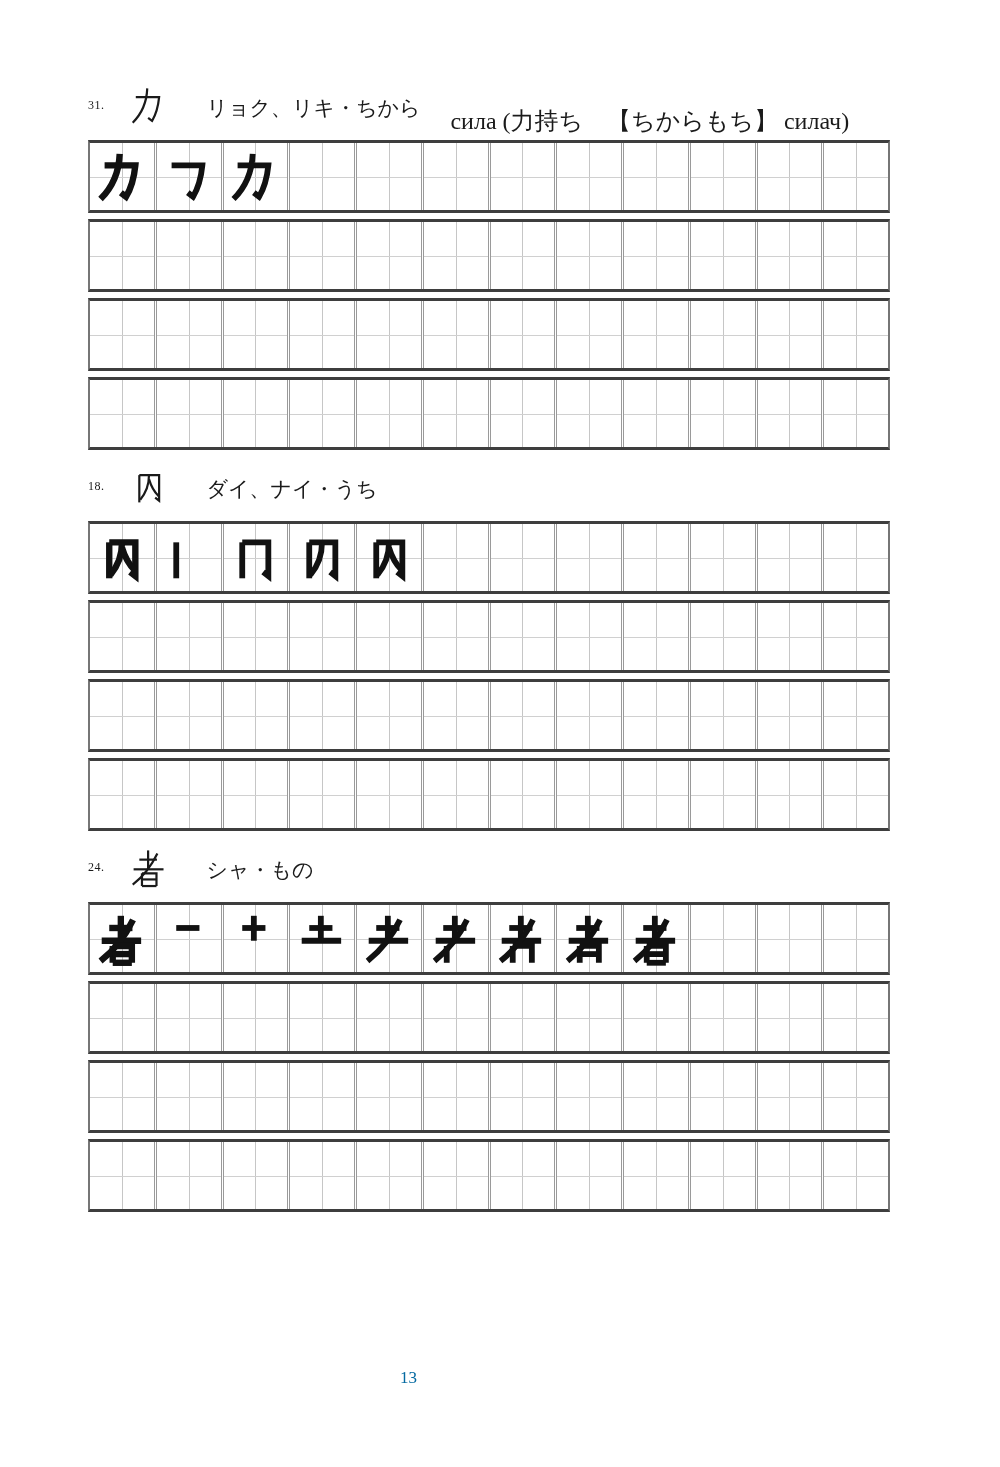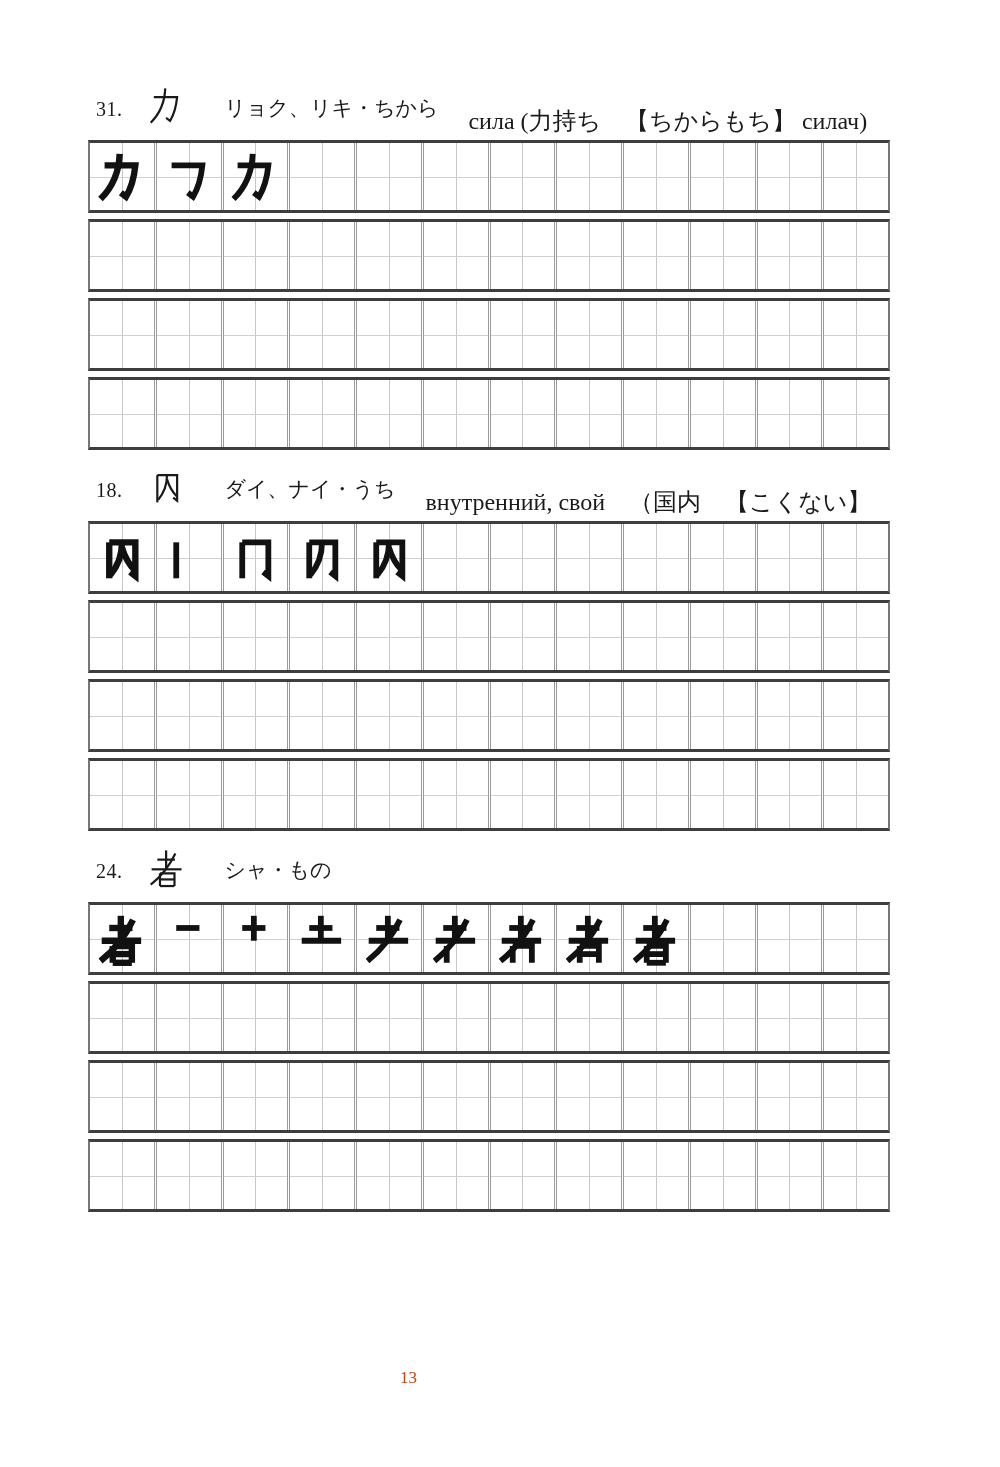--- a/index.html
+++ b/index.html
@@ -6,21 +6,21 @@
   body {
     width:1000px; height:1467px; overflow:hidden;
     font-family:"Liberation Serif","DejaVu Serif",serif;
     color:#1a1a1a;
   }
   .page { position:relative; width:1000px; height:1467px; background:#fff; }
   .content { padding-top:84px; margin-left:88px; width:802px; }
 
   .entry { margin-bottom:15px; }
   .entry-header { display:flex; align-items:flex-start; height:47px; }
-  .entry-num { font-size:20px; margin-top:14px; letter-spacing:.5px;margin-left:8px; }
+  .entry-num { font-size:12px; margin-top:14px; letter-spacing:.5px; }
   .entry-kanji { display:inline-block; margin-left:22px; }
   .entry-kanji svg { width:44px; height:44px; display:block; }
   .entry-reading { font-size:21px; margin-left:36px; margin-top:10px; white-space:pre; }
   .entry-meaning { font-size:24px; margin-left:30px; margin-top:21px; white-space:pre; }
   .entry-meaning2 { font-size:20px; line-height:26px; margin-top:6px; white-space:pre; }
   .entry-meaning2:empty { display:none; }
 
   .practice-grid { margin-top:9px; }
   .grid-row {
     display:flex; height:73px; box-sizing:border-box; margin-bottom:6px;
@@ -40,21 +40,21 @@
   .grid-cell svg.char {
     position:absolute; left:50%; top:50%; transform:translate(-50%,-50%);
     width:58px; height:60px; z-index:2;
   }
   svg.char path { stroke:#111111; stroke-width:10; fill:none; stroke-linecap:butt; stroke-linejoin:miter; }
   svg.char.full path { stroke-width:11; }
   svg.header-char path { stroke:#1a1a1a; stroke-width:5; fill:none; stroke-linecap:butt; stroke-linejoin:miter; }
 
   .page-number {
     position:absolute; top:1368px; left:0; width:817px;
-    text-align:center; font-size:17px; color:#c2410c;
+    text-align:center; font-size:17px; color:#0369a1;
   }
 </style>
 </head>
 <body>
 
 <div class="page">
   <div class="content">
 
     <section class="entry">
       <div class="entry-header">
@@ -148,21 +148,20 @@
         <span class="entry-num">18.</span>
         <span class="entry-kanji">
             <svg viewBox="0 0 100 100" class="header-char">
               <path d="M28 23 L28 85"></path>
               <path d="M28 23 L73 23 L73 81 L64 74"></path>
               <path d="M50 23 C50 45 42 65 30 79"></path>
               <path d="M50 32 C55 49 63 62 72 71"></path>
             </svg>
           </span>
         <span class="entry-reading">ダイ、ナイ・うち</span>
-        <span class="entry-meaning">внутренний, свой　（国内　【こくない】</span>
       </div>
       <div class="practice-grid">
           <div class="grid-row">
             <div class="grid-cell">
               <svg viewBox="0 0 100 100" class="char full">
                 <path d="M28 23 L28 85"></path>
                 <path d="M28 23 L73 23 L73 81 L64 74"></path>
                 <path d="M50 23 C50 45 42 65 30 79"></path>
                 <path d="M50 32 C55 49 63 62 72 71"></path>
               </svg>

